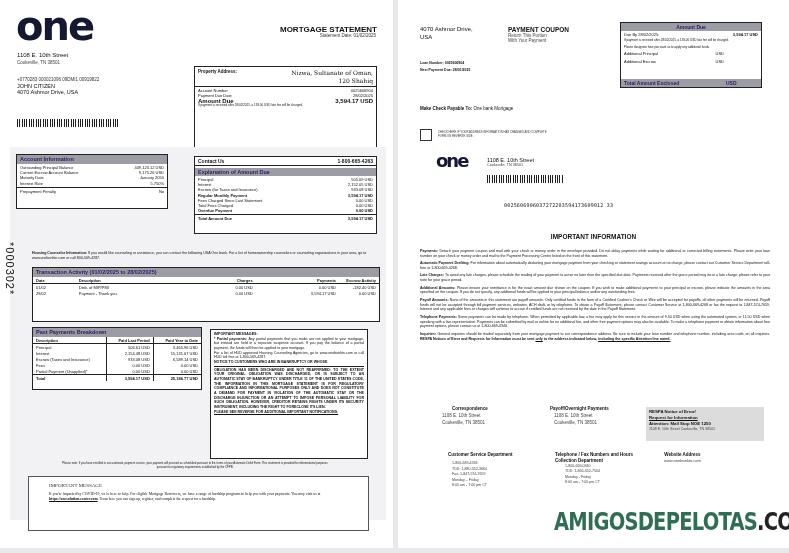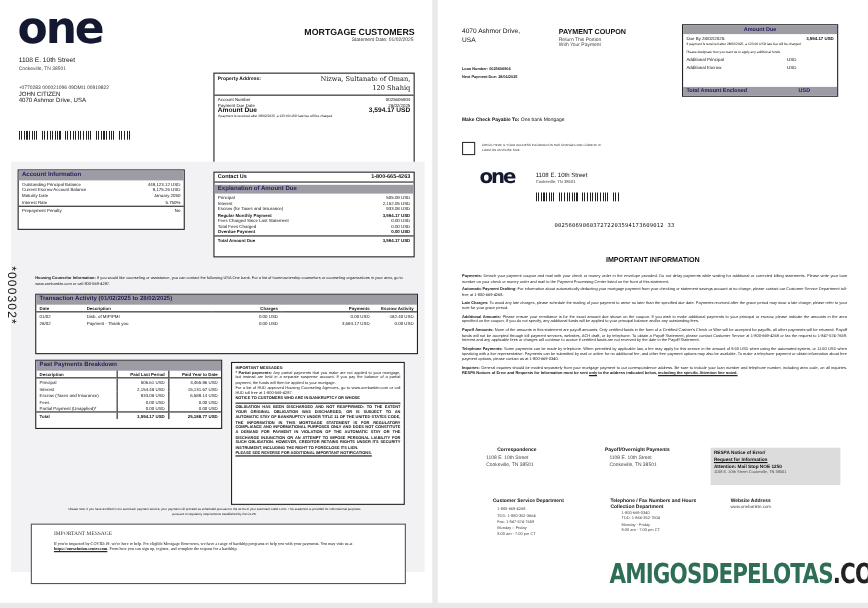--- a/index.html
+++ b/index.html
@@ -34,21 +34,21 @@
     <div>1108 E. 10th Street</div>
     <div style="font-size:4.5px;color:#444">Cookeville, TN 38501</div>
   </div>
   <div class="abs t4" style="left:17px;top:77px;font-size:4.5px;color:#333">+0770283  000021096  09DMI1  00919822</div>
   <div class="abs" style="left:17px;top:83px;font-size:5.5px;line-height:1.15">
     <div>JOHN  CITIZEN</div>
     <div>4070 Ashmor Drive, USA</div>
   </div>
   <div class="abs barcode" style="left:17px;top:119px;width:102px"></div>
 
-  <div class="abs b" style="right:16px;top:25px;font-size:8px">MORTGAGE CUSTOMERS</div>
+  <div class="abs b" style="right:16px;top:25px;font-size:8px">MORTGAGE STATEMENT</div>
   <div class="abs" style="right:17px;top:33px;font-size:4.5px;color:#333">Statement Date: 01/02/2025</div>
 
   <div class="abs box" style="left:194px;top:66px;width:183px;height:84px">
     <div class="row" style="padding:2px 3px;border-bottom:1px solid #222;height:20px">
       <span class="b" style="font-size:4.5px">Property Address:</span>
       <span style="font-family:'DejaVu Serif',serif;font-size:6px;text-align:right;line-height:1.3">
         <span>Nizwa, Sultanate of Oman,</span><br>
         <span>120 Shahiq</span>
       </span>
     </div>

